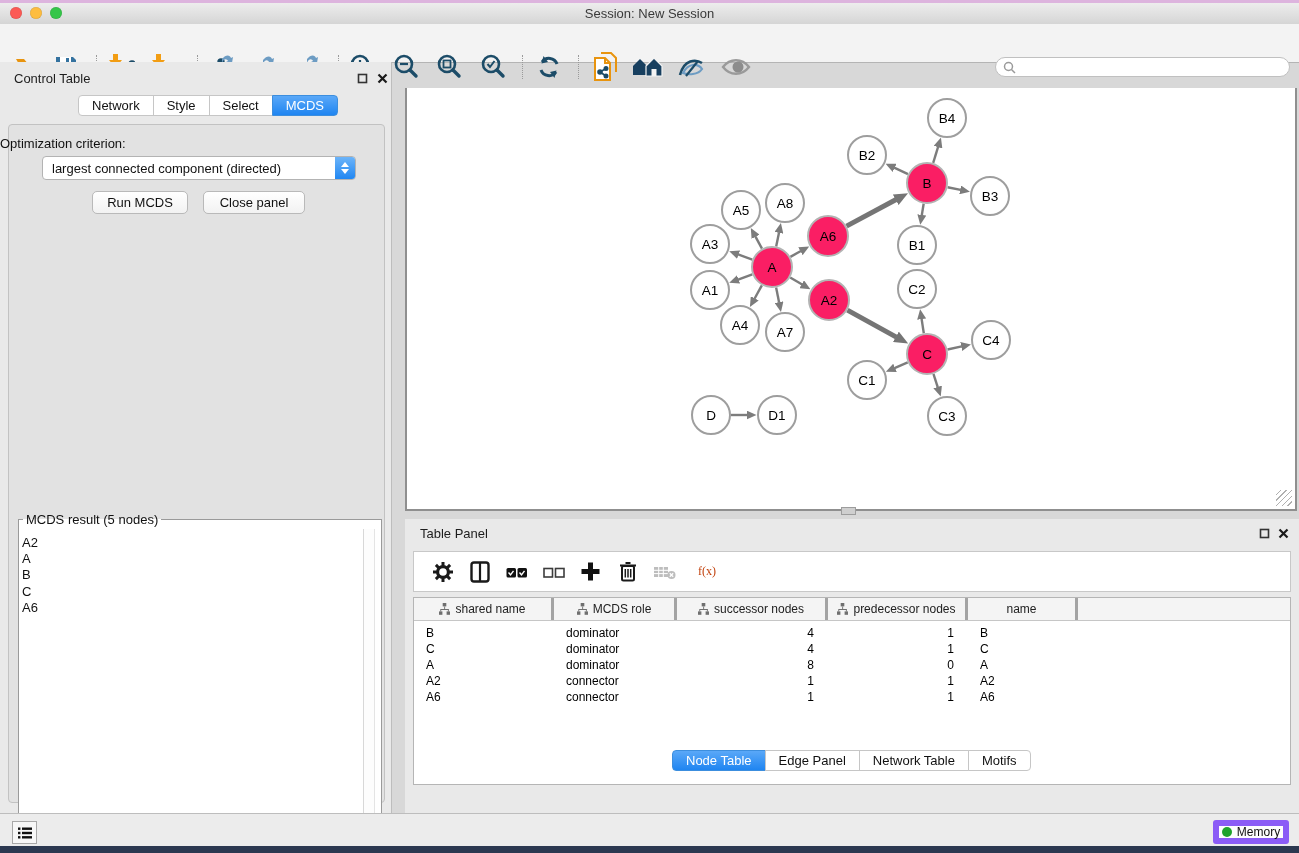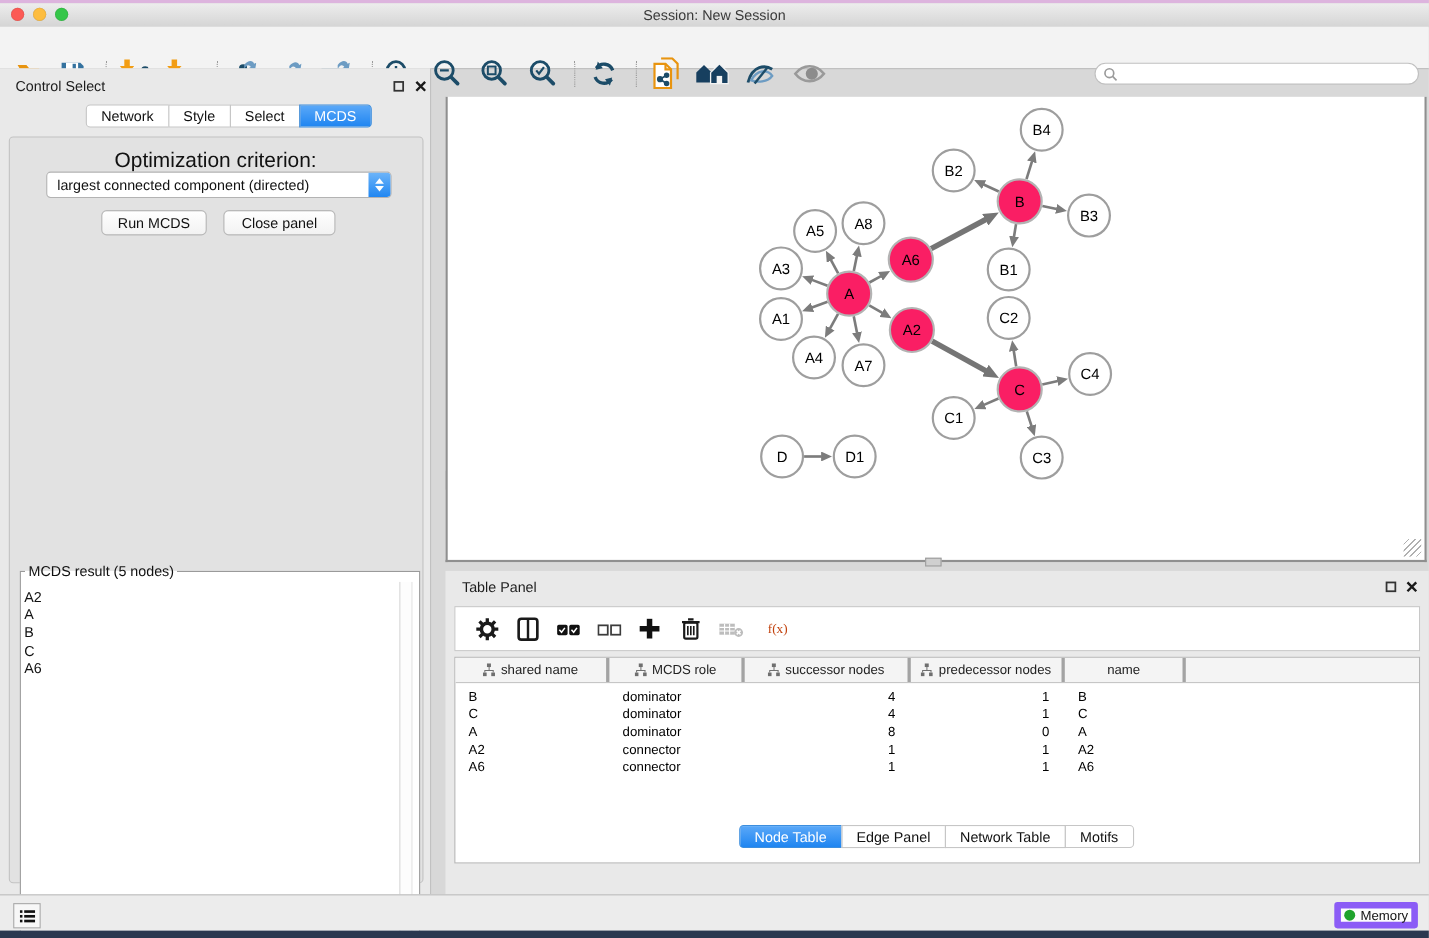--- a/index.html
+++ b/index.html
@@ -23,21 +23,21 @@
   
   .cpanel{left:0;top:62px;width:392px;height:751px;background:#e9e9e9;border-right:1px solid #bdbdbd;box-sizing:border-box;}
   .panel-title{font-size:13px;color:#1d1d1d;}
   .mini-btn{width:11px;height:11px;}
   .seg{display:flex;}
   .seg-tab{background:#fff;border:1px solid #c6c6c6;margin-left:-1px;padding:2px 13px;font-size:13px;color:#111;line-height:15px;}
   .seg-tab:first-child{border-radius:4px 0 0 4px;margin-left:0;}
   .seg-tab:last-child{border-radius:0 4px 4px 0;}
   .seg-tab.selected{background:linear-gradient(#5aa8f8,#1f85f1);border-color:#3c8ede;color:#fff;}
   .cp-inner{left:8px;top:124px;width:375px;height:677px;background:#e2e2e2;border:1px solid #c2c2c2;border-radius:4px;}
-  .opt-label{left:0;top:136px;width:392px;text-align:center;font-size:19px;color:#111;}
+  .opt-label{left:0;top:136px;width:392px;font-size:13px;color:#111;}
   .dropdown{left:42px;top:156px;width:314px;height:24px;background:#fff;border:1px solid #b3b3b3;border-radius:4px;
      box-sizing:border-box;display:flex;align-items:center;}
   .dropdown .dd-text{flex:1;font-size:13px;padding-left:9px;color:#111;white-space:nowrap;}
   .dd-step{width:20px;height:22px;border-radius:0 3px 3px 0;background:linear-gradient(#6cb4f9,#2187f2);
      display:flex;flex-direction:column;align-items:center;justify-content:center;gap:2px;}
   .tri-up{width:0;height:0;border-left:4px solid transparent;border-right:4px solid transparent;border-bottom:5px solid #fff;}
   .tri-dn{width:0;height:0;border-left:4px solid transparent;border-right:4px solid transparent;border-top:5px solid #fff;}
   .push-btn{position:absolute;height:23px;background:linear-gradient(#ffffff,#f2f2f2);border:1px solid #b9b9b9;
      border-radius:5px;font-size:13px;color:#111;display:flex;align-items:center;justify-content:center;box-sizing:border-box;}
   fieldset.mcds-box{position:absolute;left:18px;top:450px;width:364px;height:346px;margin:0;padding:0;
@@ -235,21 +235,21 @@
     <div class="abs searchbox">
       <svg width="13" height="13" viewBox="0 0 13 13">
         <circle cx="5.5" cy="5.5" r="4" fill="none" stroke="#9a9a9a" stroke-width="1.5"></circle>
         <path d="M8.5 8.5 L12 12" stroke="#9a9a9a" stroke-width="1.5"></path>
       </svg>
       <input type="text" placeholder="" style="">
     </div>
   </div>
 
   <div class="abs cpanel">
-    <div class="abs panel-title" style="left:14px;top:9px">Control Select</div>
+    <div class="abs panel-title" style="left:14px;top:9px">Control Table</div>
     <svg class="abs mini-btn" style="left:357px;top:11px" viewBox="0 0 11 11">
       <rect x="1.5" y="1.5" width="8" height="8" fill="none" stroke="#333" stroke-width="1.6"></rect>
     </svg>
     <svg class="abs mini-btn" style="left:377px;top:11px" viewBox="0 0 11 11">
       <path d="M1.5 1.5 L9.5 9.5 M9.5 1.5 L1.5 9.5" stroke="#1a1a1a" stroke-width="2.2"></path>
     </svg>
     <div class="abs seg" id="cp-tabs" style="left:78px;top:33px">
         <div class="seg-tab">Network</div>
         <div class="seg-tab">Style</div>
         <div class="seg-tab">Select</div>

